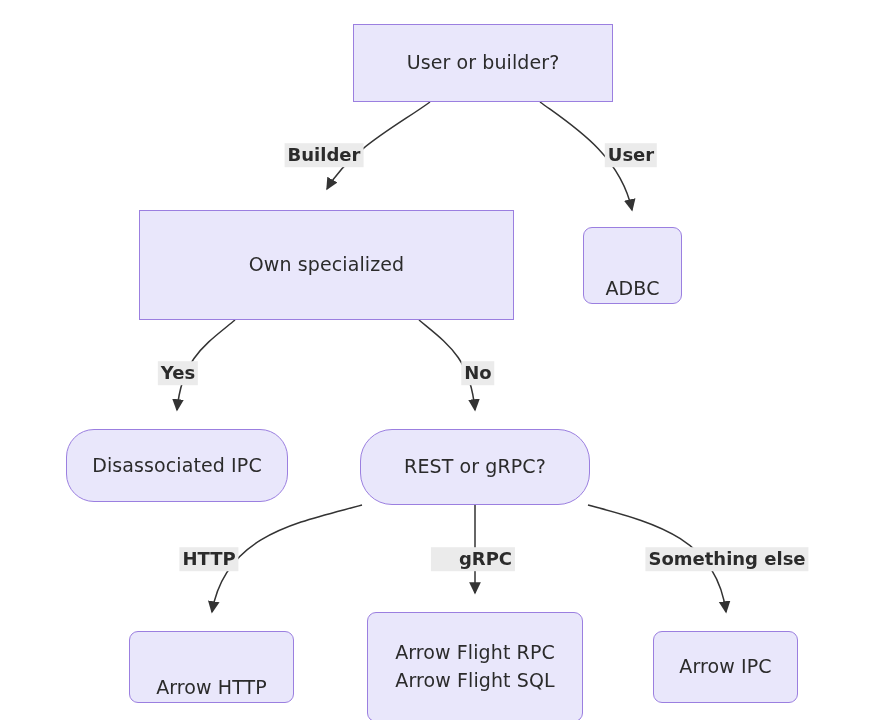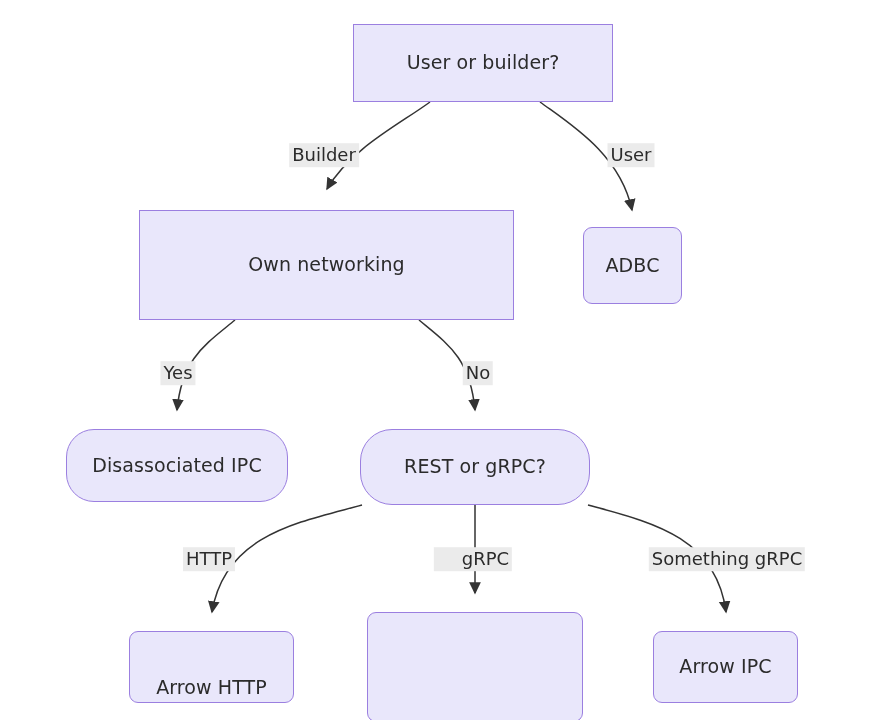--- a/index.html
+++ b/index.html
@@ -50,20 +50,21 @@
   .node-line { display: block; }
   .edge-label {
     position: absolute;
     background: #ebebeb;
     color: #2b2b2b;
     font-size: 18px;
     line-height: 1.2;
     padding: 1px 3px;
     white-space: nowrap;
     transform: translate(-50%, -50%);
+    font-weight: bold;
   }
 </style>
 </head>
 <body>
 
 <div id="flow-root">
 
   <svg id="edge-layer" viewBox="0 0 871 720" width="871" height="720" xmlns="http://www.w3.org/2000/svg">
     <defs>
       <marker id="arrowhead" markerWidth="9" markerHeight="9" refX="7.2" refY="4.5" orient="auto" markerUnits="strokeWidth">
@@ -79,43 +80,45 @@
         <path d="M 475 491 L 475 579" fill="none" stroke="#333333" stroke-width="1.5" marker-end="url(#arrowhead)"></path>
         <path d="M 588 491 C 650 508 716 522 726 598" fill="none" stroke="#333333" stroke-width="1.5" marker-end="url(#arrowhead)"></path>
       </g>
   </svg>
 
   <div id="node-layer">
       <div class="node decision" style="left: 353px; top: 10px; width: 260px; height: 78px;">
         <span class="node-line">User or builder?</span>
       </div>
       <div class="node decision" style="left: 139px; top: 196px; width: 375px; height: 110px;">
-        <span class="node-line">Own networking</span>
+        <span class="node-line">Own specialized</span>
       </div>
-      <div class="node terminal" style="left: 583px; top: 213px; width: 99px; height: 77px;">
+      <div class="node terminal" style="left: 583px; top: 213px; width: 99px; height: 77px; justify-content: flex-end;">
         <span class="node-line">ADBC</span>
       </div>
       <div class="node terminal" style="left: 66px; top: 415px; width: 222px; height: 73px; border-radius: 28px;">
         <span class="node-line">Disassociated IPC</span>
       </div>
       <div class="node decision" style="left: 360px; top: 415px; width: 230px; height: 76px; border-radius: 32px;">
         <span class="node-line">REST or gRPC?</span>
       </div>
       <div class="node terminal" style="left: 129px; top: 617px; width: 165px; height: 72px; justify-content: flex-end;">
         <span class="node-line">Arrow HTTP</span>
       </div>
       <div class="node terminal" style="left: 367px; top: 598px; width: 216px; height: 110px;">
+        <span class="node-line">Arrow Flight RPC</span>
+        <span class="node-line">Arrow Flight SQL</span>
       </div>
       <div class="node terminal" style="left: 653px; top: 617px; width: 145px; height: 72px;">
         <span class="node-line">Arrow IPC</span>
       </div>
     </div>
   <div id="edge-label-layer">
       <div class="edge-label" style="left: 324px; top: 141px;">Builder</div>
       <div class="edge-label" style="left: 631px; top: 141px;">User</div>
       <div class="edge-label" style="left: 178px; top: 359px;">Yes</div>
       <div class="edge-label" style="left: 478px; top: 359px;">No</div>
       <div class="edge-label" style="left: 209px; top: 545px;">HTTP</div>
       <div class="edge-label" style="left: 473px; top: 545px; padding-left: 28px;">gRPC</div>
-      <div class="edge-label" style="left: 727px; top: 545px;">Something gRPC</div>
+      <div class="edge-label" style="left: 727px; top: 545px;">Something else</div>
     </div>
 
 </div>
 
 </body></html>

